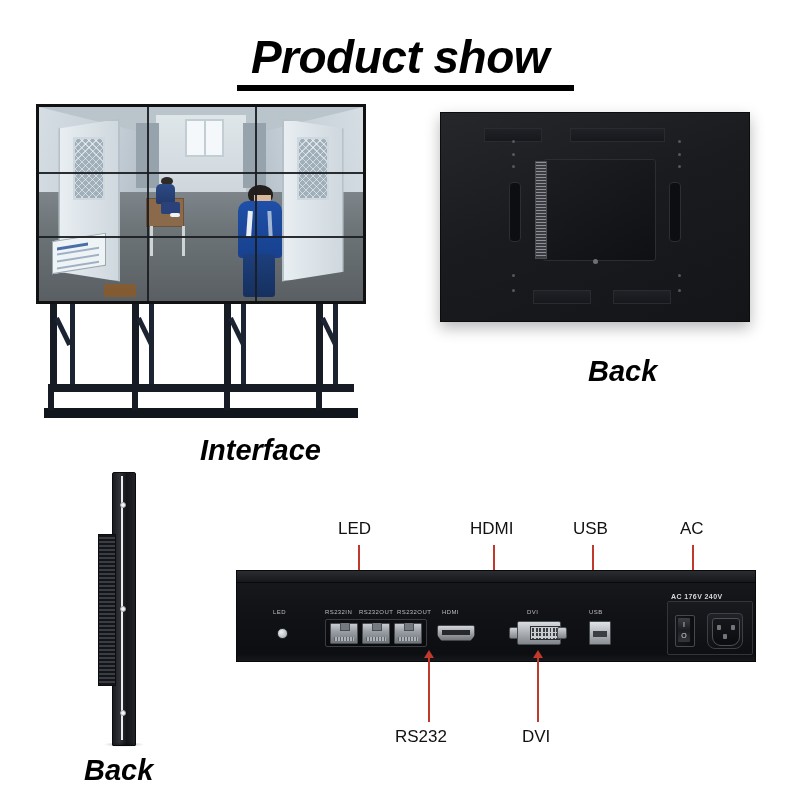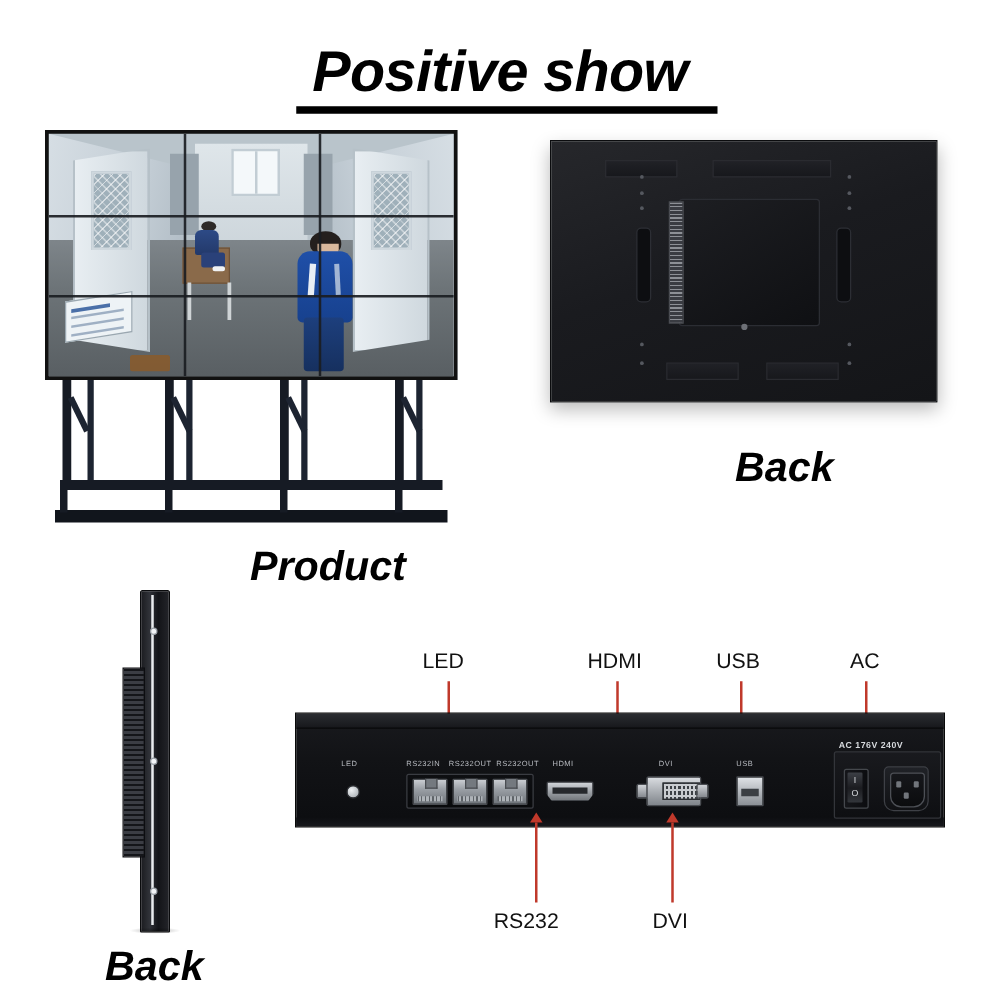--- a/index.html
+++ b/index.html
@@ -20,21 +20,21 @@
   #title-text{
     font-size:46px;font-weight:bold;font-style:italic;
     letter-spacing:-0.5px;line-height:1;display:inline-block;
   }
   #title-rule{
     position:absolute;left:237px;top:85px;width:337px;height:6px;background:#000;
   }
 
   
   .caption{
-    font-size:33px;font-weight:bold;font-style:italic;white-space:nowrap;
+    font-size:29px;font-weight:bold;font-style:italic;white-space:nowrap;
     line-height:1;
   }
   #caption-positive{left:200px;top:436px;}
   #caption-back{left:588px;top:357px;}
   #caption-side{left:84px;top:756px;}
   #caption-interface{left:233px;top:672px;}
 
   
   #videowall-group{left:36px;top:104px;width:330px;height:330px;}
   #videowall-screen{
@@ -373,21 +373,21 @@
   }
   .arrow-down{border-top:8px solid #c0392b;}
   .arrow-up{border-bottom:8px solid #c0392b;}
 </style>
 </head>
 <body>
 
 <div class="stage">
 
   <div class="abs" id="title-block">
-    <span id="title-text">Positive show</span>
+    <span id="title-text">Product show</span>
   </div>
   <div id="title-rule"></div>
 
   <div class="abs" id="videowall-group">
 
     <div id="videowall-screen">
       <div class="vw-scene">
         <div class="corr-wall-l"></div>
         <div class="corr-wall-r"></div>
         <div class="corr-back"></div>
@@ -449,21 +449,21 @@
 
       <div class="rail" style="left:4px;top:80px;width:306px;"></div>
       <div class="foot" style="left:0px;top:104px;width:314px;"></div>
       <div class="rail" style="left:4px;top:88px;width:6px;height:18px;"></div>
       <div class="rail" style="left:88px;top:88px;width:6px;height:18px;"></div>
       <div class="rail" style="left:180px;top:88px;width:6px;height:18px;"></div>
       <div class="rail" style="left:272px;top:88px;width:6px;height:18px;"></div>
     </div>
   </div>
 
-  <div class="abs caption" id="caption-positive">Product</div>
+  <div class="abs caption" id="caption-positive">Interface</div>
 
   <div class="abs" id="back-group">
     <div id="back-panel">
       <div class="back-vent" style="left:14%;top:7%;width:18%;"></div>
       <div class="back-vent" style="left:42%;top:7%;width:30%;"></div>
       <div class="back-vent" style="left:30%;bottom:8%;width:18%;"></div>
       <div class="back-vent" style="left:56%;bottom:8%;width:18%;"></div>
 
       <div id="back-module"></div>
       <div id="back-heatsink"></div>

